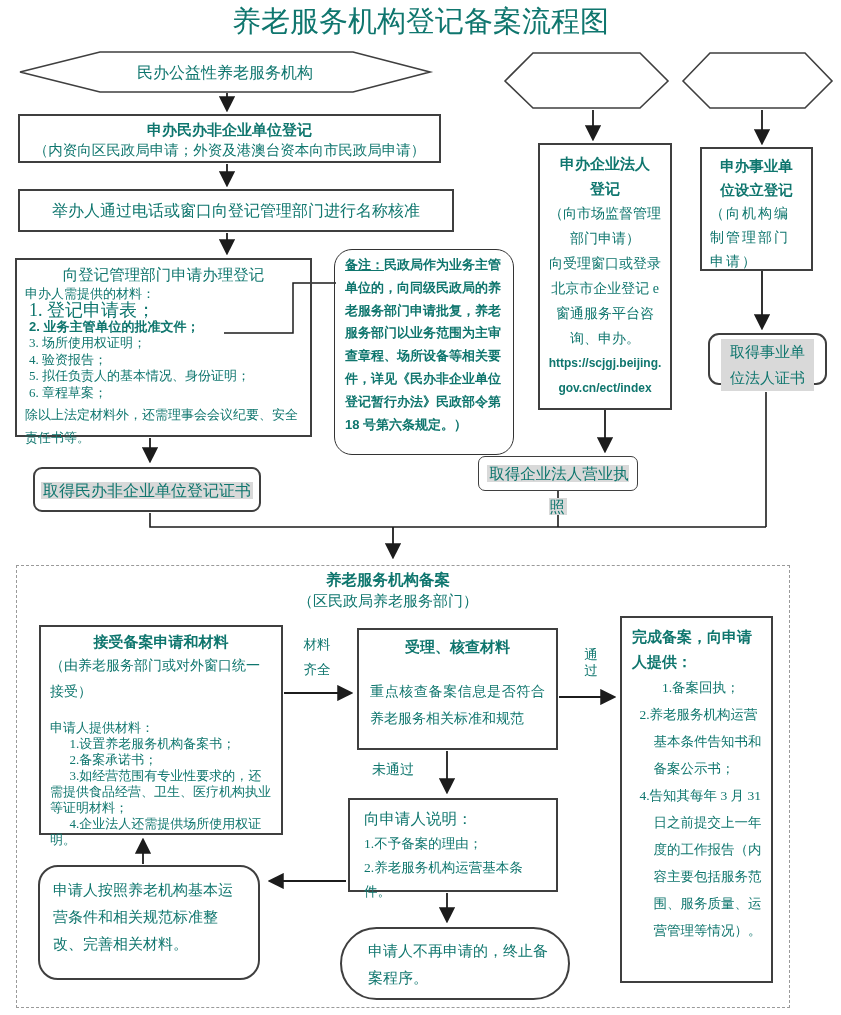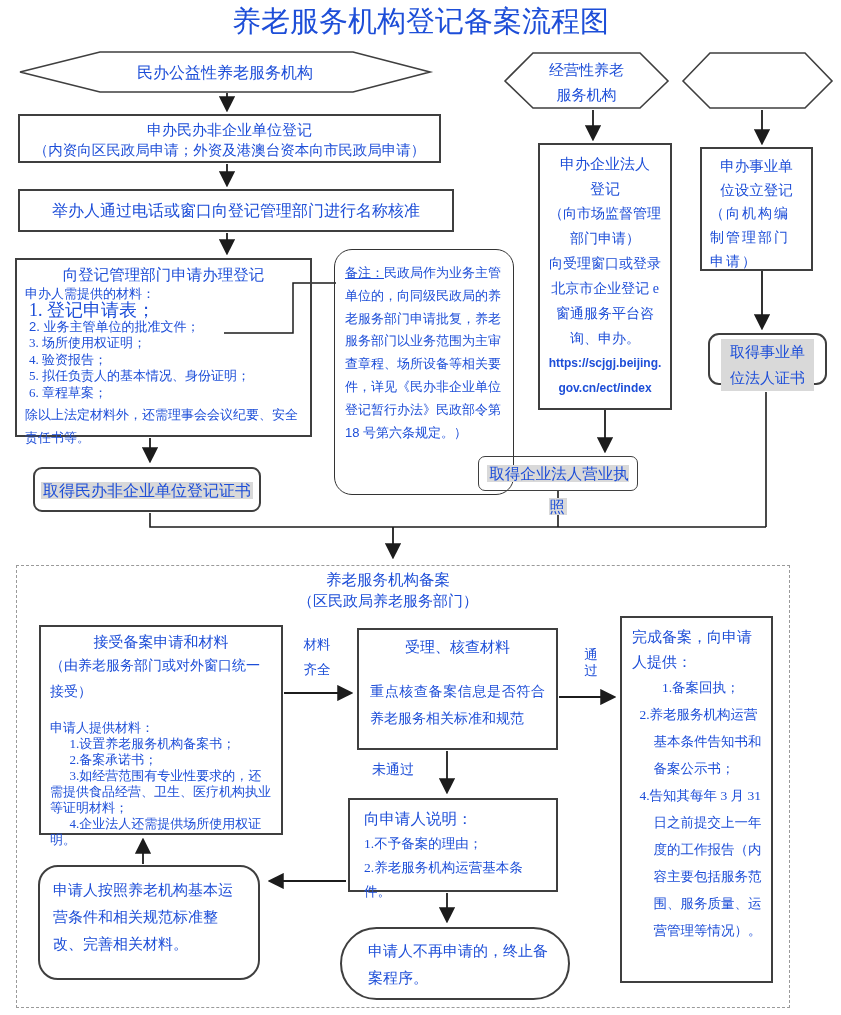--- a/index.html
+++ b/index.html
@@ -1,24 +1,24 @@
 <!DOCTYPE html>
 <html><head>
 <meta charset="utf-8">
 <style>
   html,body{margin:0;padding:0;background:#fff;}
   *{box-sizing:border-box;}
   #stage{position:relative;width:841px;height:1015px;background:#fff;overflow:hidden;
-         font-family:"Liberation Serif",serif;color:#1d4ed8;}
+         font-family:"Liberation Serif",serif;color:#0f766e;}
   #wires{position:absolute;left:0;top:0;z-index:1;}
   .abs{position:absolute;z-index:2;}
   .box{position:absolute;z-index:2;border:2px solid #3f3f3f;background:transparent;}
   .thin{border-width:1.5px;}
   .ser{font-family:"Liberation Serif",serif;}
-  .hei{font-family:"Liberation Sans",sans-serif;font-weight:400;}
+  .hei{font-family:"Liberation Sans",sans-serif;font-weight:700;}
   .ctr{text-align:center;}
   .hl{background:#d9d9d9;padding:0 2px;}
   .u{text-decoration:underline;}
   p{margin:0;}
   .dash{border:1px dashed #9a9a9a;}
   .item-hang{padding-left:1.6em;text-indent:-1.05em;}
   .item-ind{text-indent:1.5em;}
 </style>
 </head>
 <body>
@@ -57,23 +57,20 @@
     <line x1="559" y1="697" x2="614" y2="697" stroke="#1c1c1c" stroke-width="1.8" marker-end="url(#arw)"></line>
     <line x1="447" y1="751" x2="447" y2="792" stroke="#1c1c1c" stroke-width="1.8" marker-end="url(#arw)"></line>
     <line x1="447" y1="893" x2="447" y2="921" stroke="#1c1c1c" stroke-width="1.8" marker-end="url(#arw)"></line>
     <line x1="346" y1="881" x2="270" y2="881" stroke="#1c1c1c" stroke-width="1.8" marker-end="url(#arw)"></line>
     <line x1="143" y1="864" x2="143" y2="840" stroke="#1c1c1c" stroke-width="1.8" marker-end="url(#arw)"></line>
   </svg>
 
   <div class="abs ser ctr" style="left:0;top:2px;width:841px;font-size:29px;">养老服务机构登记备案流程图</div>
 
   <div class="abs ser ctr" style="left:60px;top:63px;width:330px;font-size:16px;">民办公益性养老服务机构</div>
-  <div class="abs ser ctr" style="left:505px;top:58px;width:163px;font-size:15px;line-height:25px;">
-    <span style="display:inline-block;width:5.2em;">经营性养老服务机构</span>
-  </div>
 
   <div class="box ctr" style="left:18px;top:114px;width:423px;height:49px;padding-top:3px;">
     <div class="hei" style="font-size:15px;line-height:21px;">申办民办非企业单位登记</div>
     <div class="ser" style="font-size:14.5px;line-height:20px;">（内资向区民政局申请；外资及港澳台资本向市民政局申请）</div>
   </div>
 
   <div class="box ctr ser" style="left:18px;top:189px;width:436px;height:43px;font-size:16px;line-height:39px;">
     <span>举办人通过电话或窗口向登记管理部门进行名称核准</span>
   </div>
 
@@ -82,22 +79,22 @@
     <div style="font-size:13px;line-height:16px;">申办人需提供的材料：</div>
     <div style="font-size:18px;line-height:16.5px;padding-left:4px;">1. 登记申请表；</div>
     <div class="hei" style="font-size:13px;line-height:16.5px;padding-left:4px;">2. 业务主管单位的批准文件；</div>
     <div style="font-size:13px;line-height:16.5px;padding-left:4px;">3. 场所使用权证明；</div>
     <div style="font-size:13px;line-height:16.5px;padding-left:4px;">4. 验资报告；</div>
     <div style="font-size:13px;line-height:16.5px;padding-left:4px;">5. 拟任负责人的基本情况、身份证明；</div>
     <div style="font-size:13px;line-height:16.5px;padding-left:4px;">6. 章程草案；</div>
     <div style="font-size:13px;line-height:23px;margin-top:2px;">除以上法定材料外，还需理事会会议纪要、安全责任书等。</div>
   </div>
 
-  <div class="box thin hei" style="left:334px;top:249px;width:180px;height:246px;border-radius:18px;border-color:#333;
-              padding:12px 10px;font-size:13px;line-height:22.8px;">
+  <div class="box thin hei" style="left:334px;top:249px;width:180px;height:206px;border-radius:18px;border-color:#333;
+              padding:4px 10px;font-size:13px;line-height:22.8px;">
     <span class="u">备注：</span><span>民政局作为业务主管单位的，向同级民政局的养老服务部门申请批复，养老服务部门以业务范围为主审查章程、场所设备等相关要件，详见《民办非企业单位登记暂行办法》民政部令第 18 号第六条规定。）</span>
   </div>
 
   <div class="box ctr" style="left:33px;top:467px;width:228px;height:45px;border-radius:9px;font-size:16px;line-height:43px;">
     <span class="hl ser">取得民办非企业单位登记证书</span>
   </div>
 
   <div class="box ctr" style="left:538px;top:143px;width:134px;height:267px;padding:6px 8px 4px 8px;">
     <div class="hei" style="font-size:15px;line-height:25px;">
       <span style="display:inline-block;width:6.2em;">申办企业法人登记</span>

